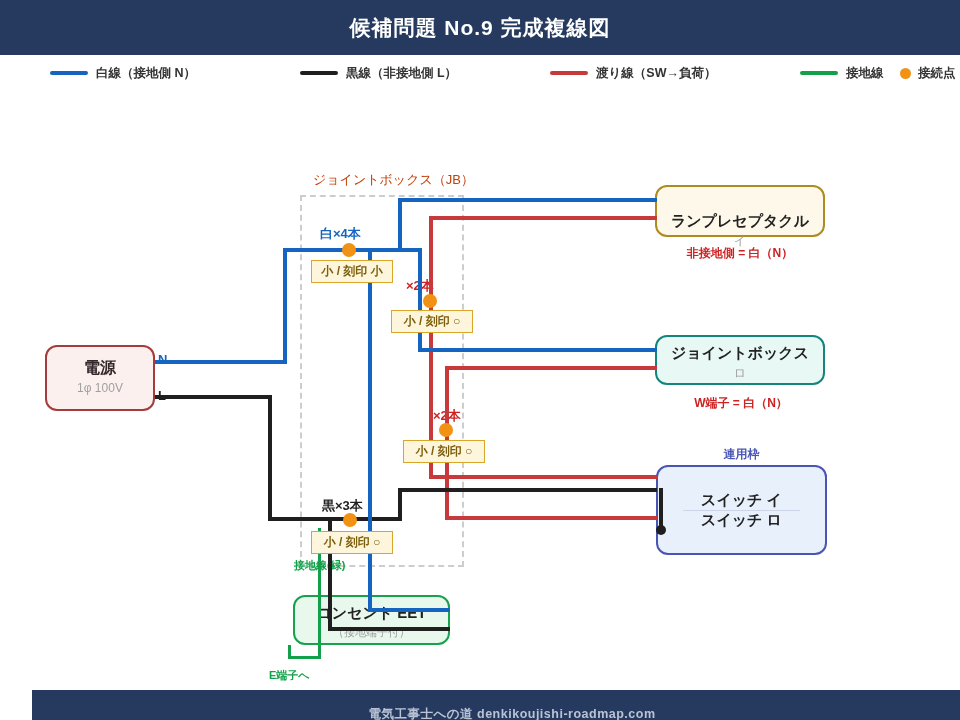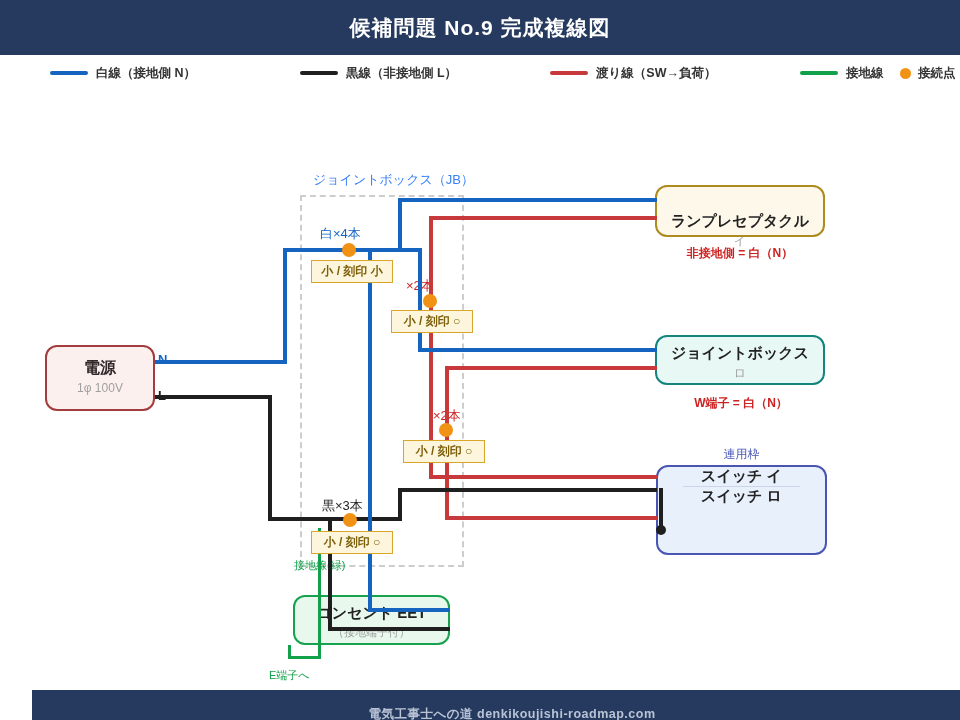--- a/index.html
+++ b/index.html
@@ -32,38 +32,38 @@
   .sw-orange{background:#f29214;}
   
   .cbox{position:absolute;border-radius:12px;box-sizing:border-box;text-align:center;z-index:1;}
   .cbox .t{font-size:15px;font-weight:bold;color:#222;}
   .cbox .s{font-size:12px;color:#a0a0a0;margin-top:2px;}
   .power-box{left:45px;top:345px;width:110px;height:66px;background:#fcf0ee;border:2.5px solid #a33c3c;padding-top:11px;}
   .power-box .t{font-size:16px;color:#33292b;}
   .lamp-box{left:655px;top:185px;width:170px;height:52px;background:#fdf8e9;border:2.5px solid #ad8b1e;padding-top:25px;}
   .ceiling-box{left:655px;top:335px;width:170px;height:50px;background:#e7f8f5;border:2.5px solid #15847c;padding-top:7px;}
   .switch-box{left:656px;top:465px;width:171px;height:90px;background:#e8f0fc;border:2.5px solid #4a55b3;
-    display:flex;flex-direction:column;justify-content:flex-start;}
+    display:flex;flex-direction:column;justify-content:center;}
   .switch-box .row{font-size:15px;font-weight:bold;color:#222;}
   .switch-div{border-top:1px solid #ccd5e8;margin:0 25px;}
   .outlet-box{left:293px;top:595px;width:157px;height:50px;background:#e8f8ed;border:2.5px solid #18a14e;padding-top:7px;z-index:0;}
   .outlet-box .s{font-size:11px;}
   
   .jb-box{position:absolute;left:300px;top:195px;width:160px;height:368px;border:2px dashed #cdcdcd;z-index:0;}
-  .jb-label{position:absolute;left:313px;top:171px;font-size:13px;color:#3b82f6;z-index:1;}
+  .jb-label{position:absolute;left:313px;top:171px;font-size:13px;color:#c2410c;z-index:1;}
   
   .wire{position:absolute;z-index:2;}
   .wire.h{height:4px;} .wire.v{width:4px;}
   .wire.blue{background:#1565c0;} .wire.black{background:#1f1f1f;}
   .wire.red{background:#c8393c;}  .wire.green{background:#12a14a;}
   .wire.gh{height:3px;} .wire.gv{width:3px;}
   .jdot{position:absolute;width:14px;height:14px;border-radius:50%;background:#f29214;z-index:4;}
   .bdot{position:absolute;width:10px;height:10px;border-radius:50%;background:#1f1f1f;z-index:4;}
   
-  .wlabel{position:absolute;font-size:13px;font-weight:normal;white-space:nowrap;z-index:1;}
+  .wlabel{position:absolute;font-size:13px;font-weight:bold;white-space:nowrap;z-index:1;}
   .blue-t{color:#1565c0;} .black-t{color:#1f1f1f;} .red-t{color:#cc2222;} .green-t{color:#12a14a;}
   .indigo-t{color:#4a56b5;}
   .note{position:absolute;width:170px;text-align:center;font-size:12px;font-weight:bold;color:#cc2222;z-index:1;white-space:nowrap;}
   .small-label{font-size:11px;}
   .sleeve{
     position:absolute;width:82px;height:23px;background:#fdf6dc;border:1.5px solid #d9a62a;
     border-radius:0;box-sizing:border-box;z-index:5;
     display:flex;align-items:center;justify-content:center;
     font-size:12px;font-weight:bold;color:#7d5f0a;white-space:nowrap;
   }

